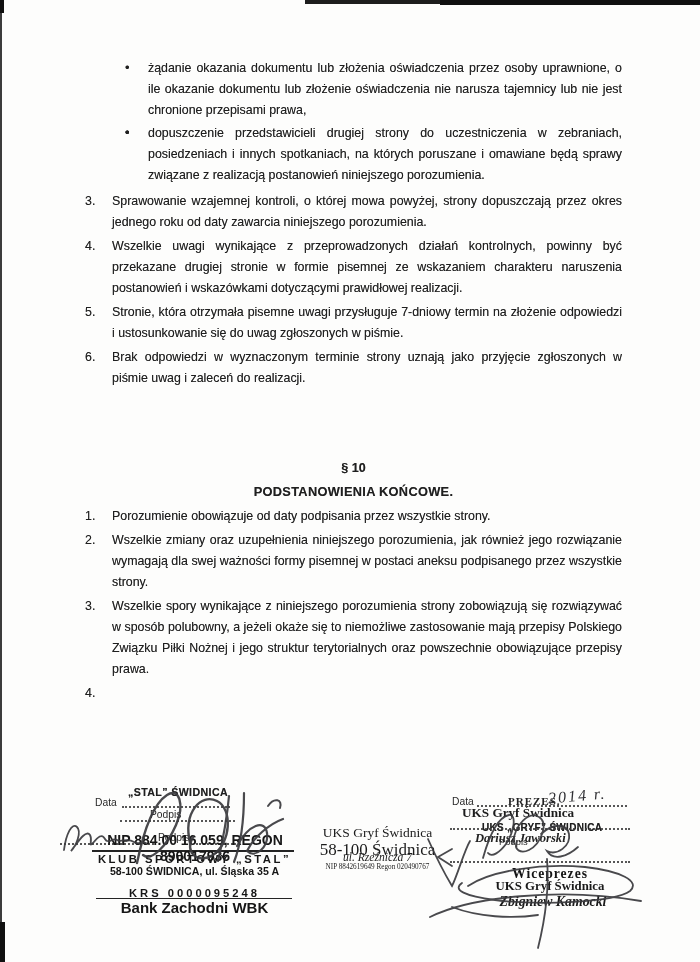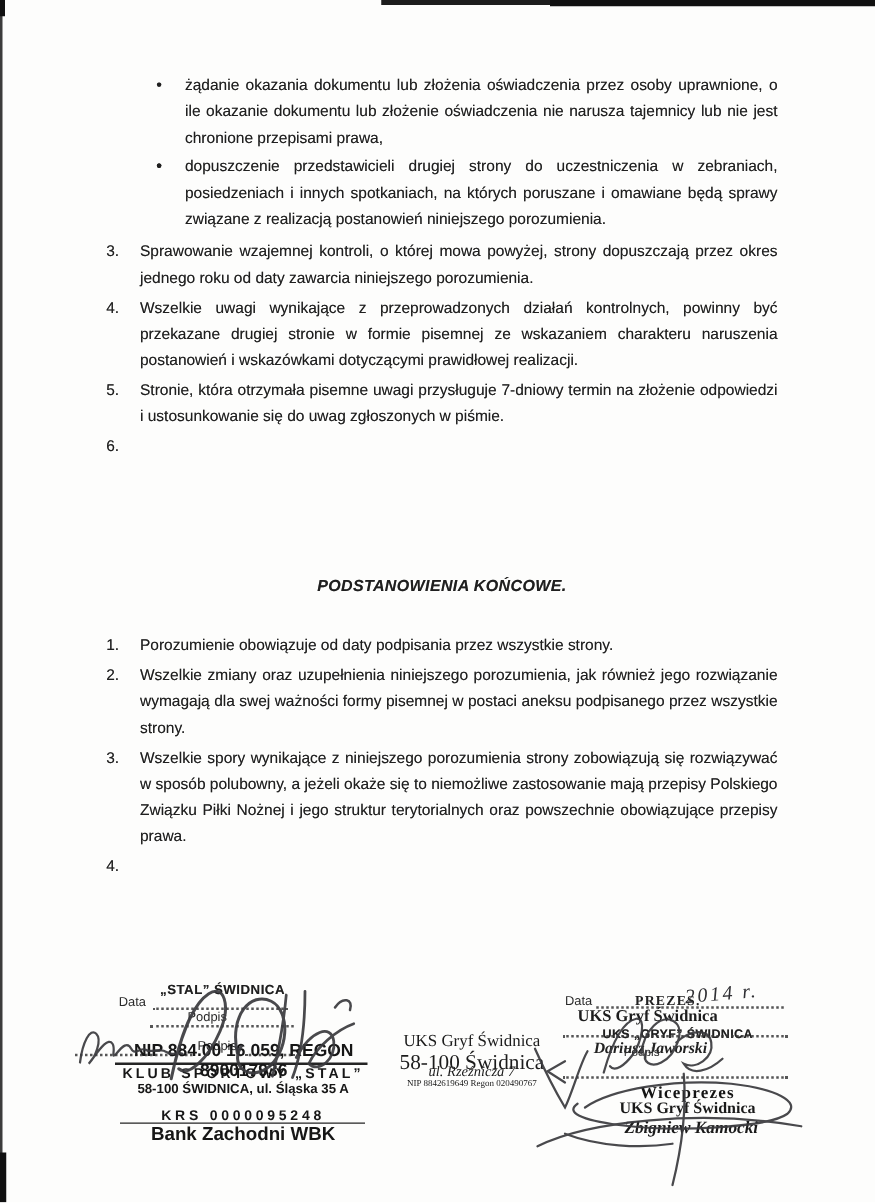--- a/index.html
+++ b/index.html
@@ -13,21 +13,21 @@
   
   .flow{position:absolute;left:85px;width:537px;}
   .top-list{top:58px;}
   .final-list{top:506px;}
   .bullet{position:relative;padding-left:63px;text-align:justify;font-size:12.4px;line-height:21px;margin-bottom:2px;}
   .bullet .b-marker{position:absolute;left:40px;top:-1px;font-size:13px;}
   .num-item{position:relative;padding-left:27px;text-align:justify;font-size:12.4px;line-height:21px;margin-bottom:3px;}
   .num-item .num{position:absolute;left:0;top:0;}
   .section-head{position:absolute;left:85px;width:537px;top:461px;text-align:center;font-weight:bold;}
   .sec-mark{font-size:12.6px;margin-bottom:9px;}
-  .sec-title{font-size:12.8px;letter-spacing:.3px;font-style:italic;}
+  .sec-title{font-size:12.8px;letter-spacing:.3px;}
   
   .abs{position:absolute;}
   .dotline{position:absolute;height:0;border-bottom:2px dotted #3a3a3a;opacity:.85;}
   .rule{position:absolute;height:1.5px;background:#242424;}
   .small-label{font-size:10.3px;color:#2a2a2a;}
   .stal-header{font-size:10.6px;font-weight:bold;letter-spacing:.4px;}
   .stamp-sans{font-weight:bold;text-align:center;color:#161616;}
   .serif{font-family:"Liberation Serif",serif;}
   .gryf-addr{text-align:center;color:#1b1b1b;}
   .handwritten{font-family:"Liberation Serif",serif;font-style:italic;color:#2f2f33;}
@@ -63,24 +63,26 @@
     <div class="num-item">
       <span class="num">4.</span>
       <span>Wszelkie uwagi wynikające z przeprowadzonych działań kontrolnych, powinny być przekazane drugiej stronie w formie pisemnej ze wskazaniem charakteru naruszenia postanowień i wskazówkami dotyczącymi prawidłowej realizacji.</span>
     </div>
     <div class="num-item">
       <span class="num">5.</span>
       <span>Stronie, która otrzymała pisemne uwagi przysługuje 7-dniowy termin na złożenie odpowiedzi i ustosunkowanie się do uwag zgłoszonych w piśmie.</span>
     </div>
     <div class="num-item">
       <span class="num">6.</span>
+      <span>Brak odpowiedzi w wyznaczonym terminie strony uznają jako przyjęcie zgłoszonych w piśmie uwag i zaleceń do realizacji.</span>
     </div>
   </div>
 
   <div class="section-head txt">
+    <div class="sec-mark">§ 10</div>
     <div class="sec-title">PODSTANOWIENIA KOŃCOWE.</div>
   </div>
 
   <div class="flow final-list txt">
     <div class="num-item">
       <span class="num">1.</span>
       <span>Porozumienie obowiązuje od daty podpisania przez wszystkie strony.</span>
     </div>
     <div class="num-item">
       <span class="num">2.</span>

